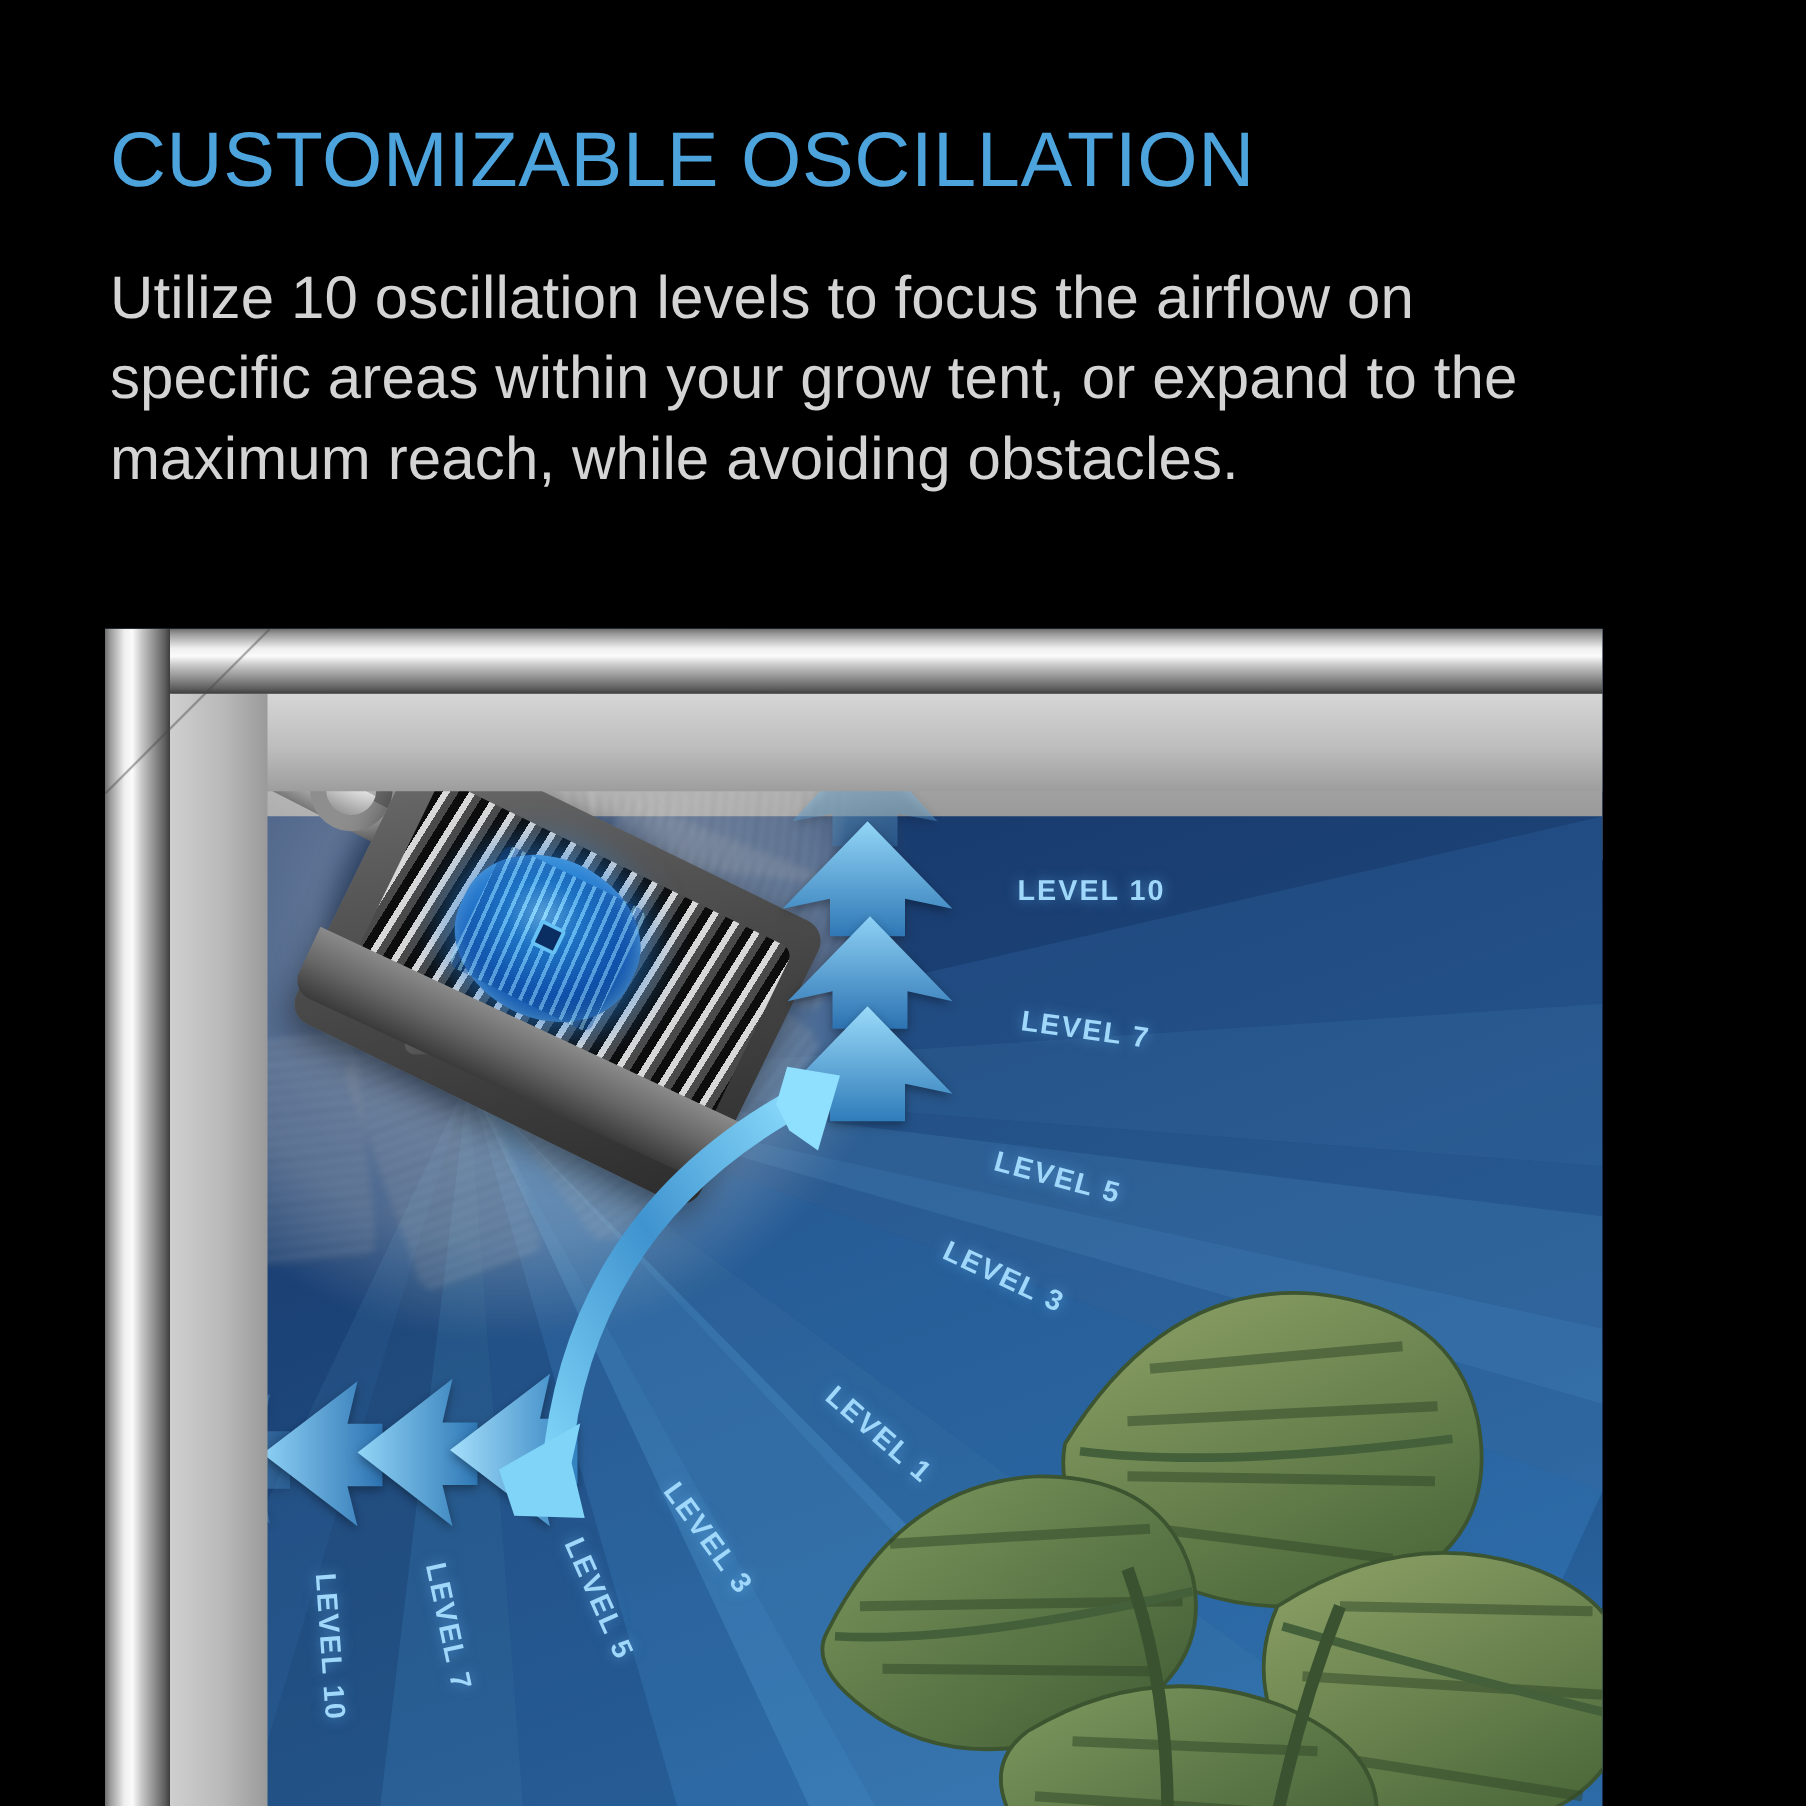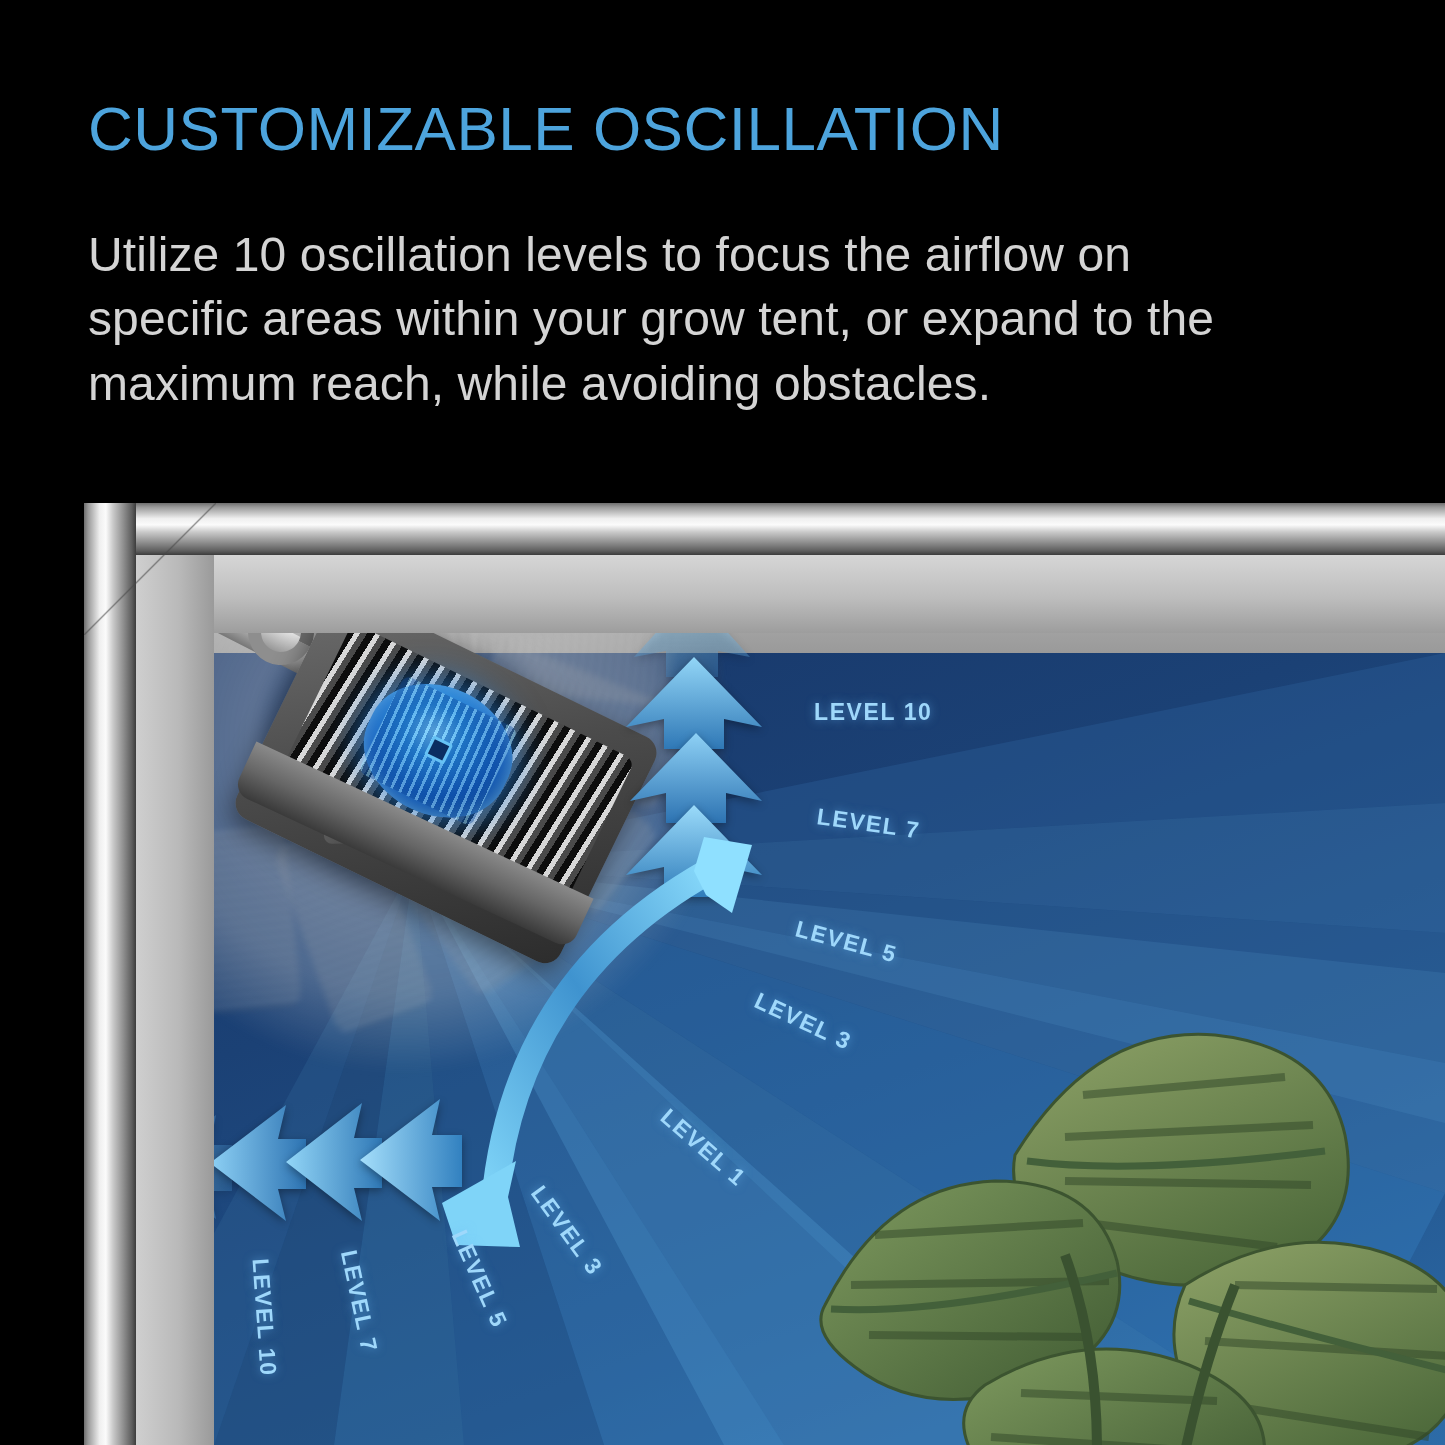--- a/index.html
+++ b/index.html
@@ -31,36 +31,36 @@
     font-family: Liberation Sans, sans-serif;
     font-size: 62px;
     font-weight: 400;
     letter-spacing: 0.5px;
     color: #4da4dd;
     line-height: 1.05;
     white-space: nowrap;
   }
 
   .subcopy {
-    margin-top: 62px;
+    margin-top: 46px;
     font-family: "Liberation Sans", sans-serif;
     font-size: 48px;
     font-weight: 300;
     color: #d4d4d4;
     line-height: 1.34;
     letter-spacing: 0.1px;
     max-width: 1210px;
   }
 
   
   .photo {
     position: absolute;
     left: 84px;
     top: 503px;
-    width: 1361px;
+    width: 1198px;
     height: 942px;
     overflow: hidden;
     background: #1d3c6e;
   }
 
   
   .scene {
     position: absolute;
     inset: 0;
     overflow: hidden;

